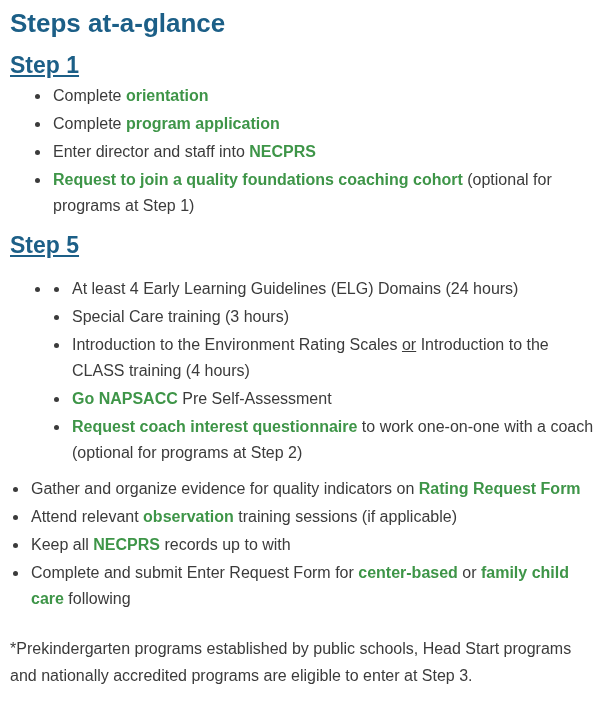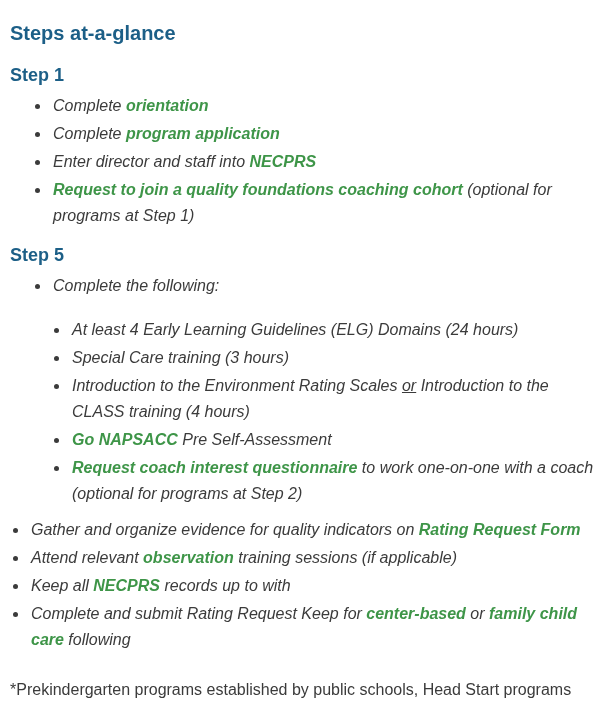--- a/index.html
+++ b/index.html
@@ -16,36 +16,36 @@
     background: var(--bg);
     color: var(--text);
     font-family: "Liberation Sans", sans-serif;
     font-size: 16px;
   }
   main {
     padding: 7px 12px 16px 10px;
   }
   h1 {
     color: var(--heading);
-    font-size: 20px;
+    font-size: 26px;
     line-height: 32px;
     font-weight: 700;
-    margin: 10px 0 6px 0;
+    margin: 0 0 6px 0;
   }
   h2 {
     color: var(--heading);
-    font-size: 18px;
+    font-size: 23px;
     line-height: 26px;
     font-weight: 700;
     margin: 13px 0 5px 0;
+    text-decoration: underline;
   }
   ul {
     margin: 3px 0 10px 0;
     list-style: disc;
-    font-style: italic;
   }
   ul.wide { padding-left: 41px; }
   ul.narrow { padding-left: 19px; margin-bottom: 23px; }
   ul ul {
     list-style: disc;
     padding-left: 17px;
     margin: 18px 0 0 0;
   }
   li {
     line-height: 26px;
@@ -72,29 +72,29 @@
   <div id="sections">
       <h2>Step 1</h2>
       <ul class="wide">
         <li><span class="plain">Complete </span><span class="link">orientation</span></li>
         <li><span class="plain">Complete </span><span class="link">program application</span></li>
         <li><span class="plain">Enter director and staff into </span><span class="link">NECPRS</span></li>
         <li><span class="link">Request to join a quality foundations coaching cohort</span><span class="plain"> (optional for programs at Step 1)</span></li>
       </ul>
       <h2>Step 5</h2>
       <ul class="wide">
-        <li><span class="plain">Complete the following:</span><ul>
+        <li><ul>
             <li><span class="plain">At least 4 Early Learning Guidelines (ELG) Domains (24 hours)</span></li>
             <li><span class="plain">Special Care training (3 hours)</span></li>
             <li><span class="plain">Introduction to the Environment Rating Scales </span><span class="underline">or</span><span class="plain"> Introduction to the CLASS training (4 hours)</span></li>
             <li><span class="link">Go NAPSACC</span><span class="plain"> Pre Self-Assessment</span></li>
             <li><span class="link">Request coach interest questionnaire</span><span class="plain"> to work one-on-one with a coach (optional for programs at Step 2)</span></li>
           </ul></li>
       </ul>
       <ul class="narrow">
         <li><span class="plain">Gather and organize evidence for quality indicators on </span><span class="link">Rating Request Form</span></li>
         <li><span class="plain">Attend relevant </span><span class="link">observation</span><span class="plain"> training sessions (if applicable)</span></li>
         <li><span class="plain">Keep all </span><span class="link">NECPRS</span><span class="plain"> records up to with</span></li>
-        <li><span class="plain">Complete and submit Rating Request Keep for </span><span class="link">center-based</span><span class="plain"> or </span><span class="link">family child care</span><span class="plain"> following</span></li>
+        <li><span class="plain">Complete and submit Enter Request Form for </span><span class="link">center-based</span><span class="plain"> or </span><span class="link">family child care</span><span class="plain"> following</span></li>
       </ul>
     </div>
   <p class="footnote">*Prekindergarten programs established by public schools, Head Start programs and nationally accredited programs are eligible to enter at Step 3.</p>
 </main>
 
 </body></html>

